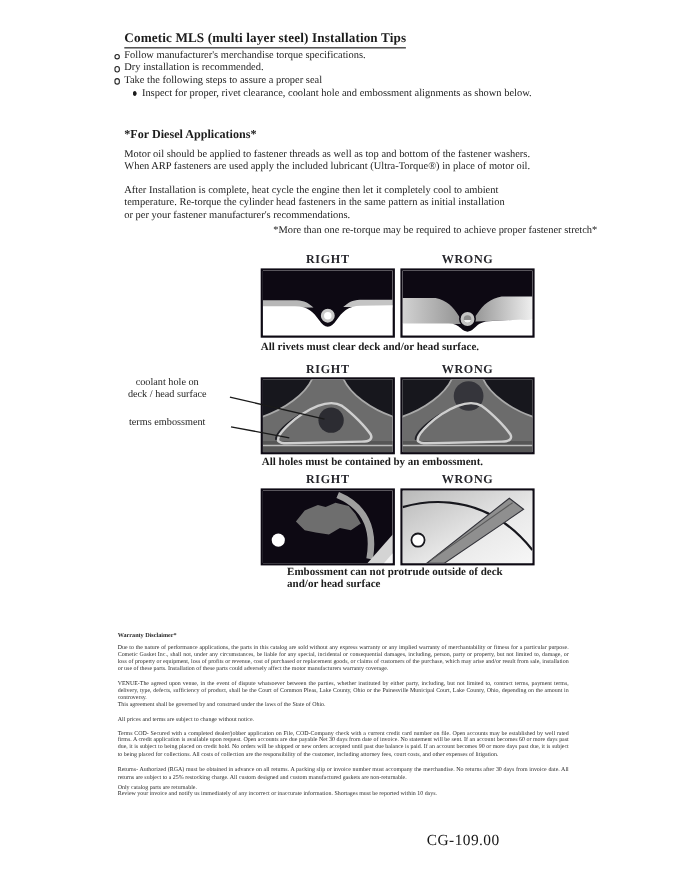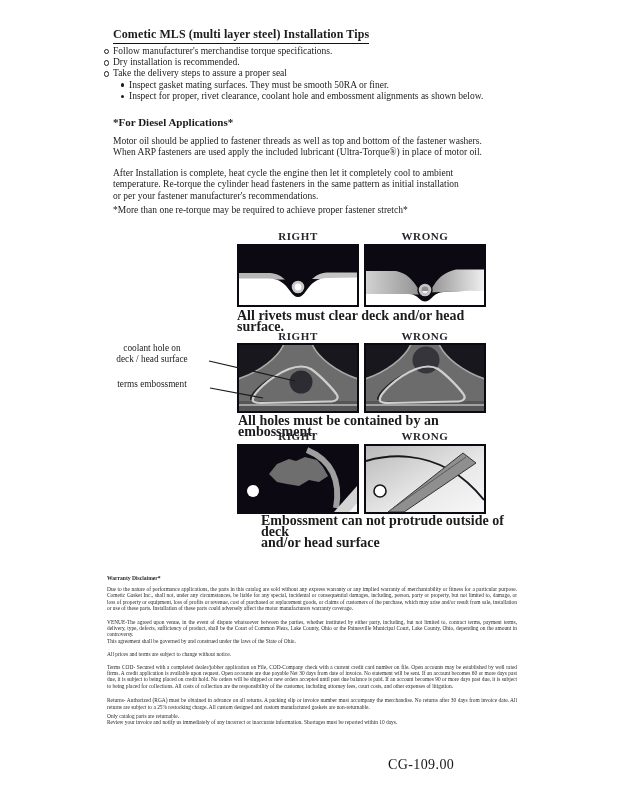--- a/index.html
+++ b/index.html
@@ -24,36 +24,36 @@
   .b-row.sub{margin-left:17px;padding-left:8px;}
   .b-row .dot{
     position:absolute;left:0;top:3.8px;width:3.2px;height:3.2px;
     background:#1c1c1c;border-radius:50%;
   }
 
   .diesel-h{left:113px;top:116px;font-size:11px;font-weight:bold;text-align:center;}
   .para{left:113px;width:430px;font-size:9.5px;line-height:11.3px;}
   .p1{top:136px;}
   .p2{top:168px;}
-  .note{top:205px;}
+  .note{top:205px;text-align:right;}
 
   .dg-label{width:122px;text-align:center;font-size:11px;font-weight:bold;letter-spacing:.6px;color:#26262c;}
   .col-right{left:237px;}
   .col-wrong{left:364px;}
   .lab-r1{top:230px;}
   .lab-r2{top:330px;}
   .lab-r3{top:430px;}
 
   .panel{border:2px solid #0d0913;background:#fff;line-height:0;}
   .panel svg{display:block;}
   .pan-r1{top:244px;width:118px;height:59px;}
   .pan-r2{top:343px;width:118px;height:66px;}
   .pan-r3{top:444px;width:118px;height:66px;}
 
-  .caption{font-size:14px;font-weight:bold;line-height:10.8px;color:#1c1c1c;}
+  .caption{font-size:10px;font-weight:bold;line-height:10.8px;color:#1c1c1c;}
   .cap1{left:237px;top:311px;width:270px;}
   .cap2{left:238px;top:416px;width:270px;}
   .cap3{left:237px;top:516px;width:270px;margin-left:24px;}
 
   .callout{width:110px;text-align:center;font-size:9.3px;line-height:10.6px;color:#1c1c1c;}
   .co1{left:97px;top:343px;}
   .co2{left:97px;top:379px;}
   .callout-lines{left:205px;top:350px;width:112px;height:55px;pointer-events:none;}
 
   .legal{left:107px;top:575px;width:410px;font-size:5.4px;line-height:6.4px;color:#2a2a2a;text-align:justify;}
@@ -77,25 +77,24 @@
     <div class="b-row">
       <span class="ring"></span>
       <span>Follow manufacturer's merchandise torque specifications.</span>
     </div>
     <div class="b-row">
       <span class="ring"></span>
       <span>Dry installation is recommended.</span>
     </div>
     <div class="b-row">
       <span class="ring"></span>
-      <span>Take the delivery steps to assure a proper seal</span>
+      <span>Take the following steps to assure a proper seal</span>
     </div>
     <div class="b-row sub">
       <span class="dot"></span>
-      <span>Inspect gasket mating surfaces.  They must be smooth 50RA or finer.</span>
     </div>
     <div class="b-row sub">
       <span class="dot"></span>
       <span>Inspect for proper, rivet clearance, coolant hole and embossment alignments as shown below.</span>
     </div>
   </div>
 
   <div class="abs diesel-h">*For Diesel Applications*</div>
   <div class="abs para p1 pre">Motor oil should be applied to fastener threads as well as top and bottom of the fastener washers.
 When ARP fasteners are used apply the included lubricant (Ultra-Torque®) in place of motor oil.</div>

